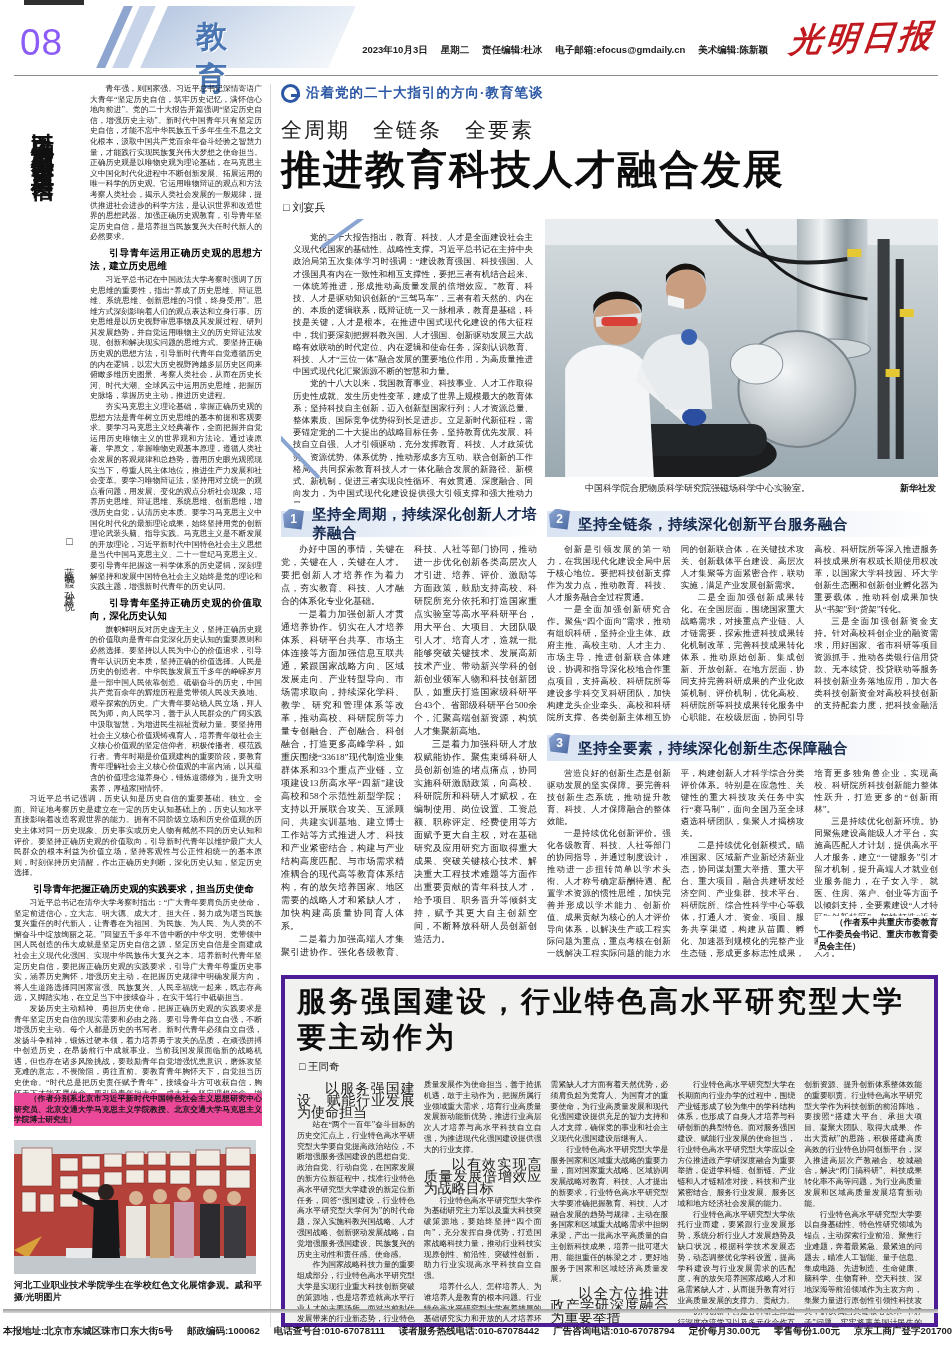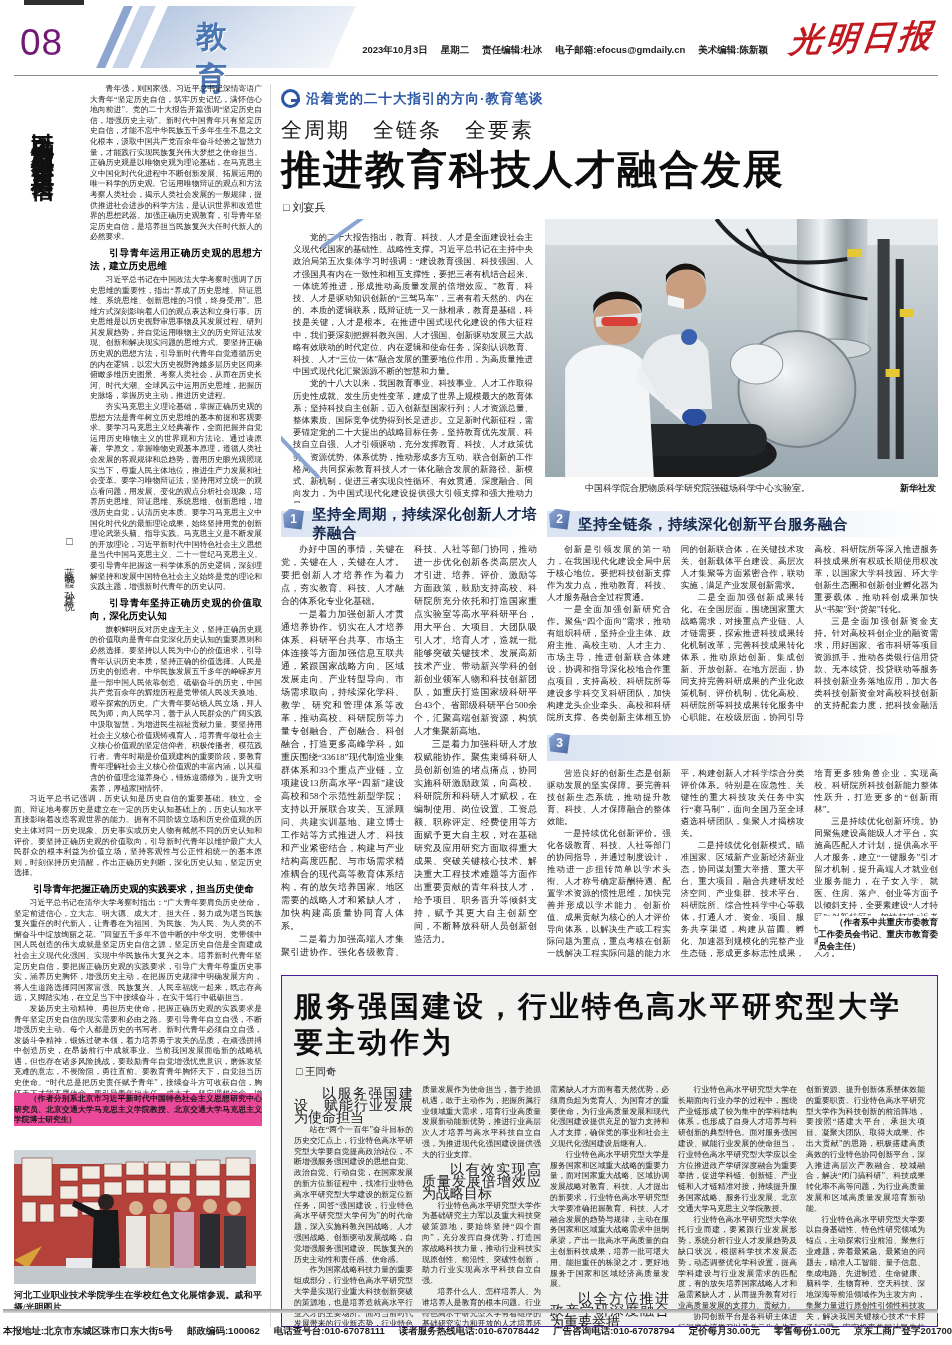--- a/index.html
+++ b/index.html
@@ -3,21 +3,21 @@
 <meta charset="utf-8">
 <style>
   * { margin:0; padding:0; box-sizing:border-box; }
   html,body { background:#e9e9e9; }
   body { font-family:"Liberation Serif","DejaVu Serif",serif; color:#1a1a1a; }
   .page { width:952px; height:1345px; margin:0 auto; background:#fff; position:relative; overflow:hidden; }
 
   
   .header { height:76px; position:relative; margin:0 14px; border-bottom:1px solid #8a8a8a; }
   .topstrip { position:absolute; top:0; left:10px; width:60px; height:5px; background:#2f2f2f; }
-  .pageno { position:absolute; left:6px; top:22px; font-family:"Liberation Sans",sans-serif; font-size:37px; color:#701a75; letter-spacing:1px; }
+  .pageno { position:absolute; left:6px; top:22px; font-family:"Liberation Sans",sans-serif; font-size:37px; color:#8b5cf6; letter-spacing:1px; }
   .banner { position:absolute; left:96px; top:6px; height:62px; }
   .stripe { position:absolute; top:0; height:62px; transform:skewX(-24deg); }
   .stripe.s1 { left:0; width:9px; background:#8ea6cf; }
   .stripe.s2 { left:16px; width:16px; background:#c6d3e8; }
   .stripe.s3 { left:44px; width:188px; background:linear-gradient(135deg,#b9c9e2 0%,#dde6f2 55%,#f4f7fb 100%); }
   .banner-label { position:absolute; left:86px; top:10px; font-family:"Liberation Sans",sans-serif; font-weight:900; font-size:31px; color:#4a76b4; letter-spacing:8px; text-shadow:1px 1px 0 #fff; }
   .dateline { position:absolute; right:170px; top:44px; display:flex; gap:13px; font-family:"Liberation Sans",sans-serif; font-size:9.5px; font-weight:bold; color:#222; white-space:nowrap;align-items:center; }
   .masthead { position:absolute; right:4px; top:16px; font-size:33px; font-weight:900; color:#c01a20; font-style:italic; transform:skewX(-8deg) rotate(-2deg); letter-spacing:3px; }
 
   
@@ -28,26 +28,26 @@
   
   .la-box { height:1042px; overflow:hidden; position:relative; }
   .la-float { float:left; width:76px; height:700px; position:relative; }
   .la-title { position:absolute; left:8px; top:30px; writing-mode:vertical-rl; font-size:23px; font-weight:900; line-height:40px; letter-spacing:3px; height:560px; color:#111; }
   .la-authors { position:absolute; left:48px; top:452px; writing-mode:vertical-rl; font-size:10.5px; letter-spacing:5px; color:#222; }
   .la-body { font-size:7.8px; line-height:10.6px; text-align:justify; color:#1c1c1c; }
   .la-body p { text-indent:2em; }
   .la-sub { font-family:"Liberation Sans",sans-serif; font-weight:bold; font-size:9.6px; line-height:13px; margin:3px 0; text-indent:2em; color:#000; }
   .la-note { position:absolute; left:0; right:0; bottom:0; background:#ec4899; font-weight:bold; font-size:7.8px; line-height:10.6px; text-align:justify; text-indent:2em; padding-top:1px; }
 
-  .left-photo { margin-top:24px; }
+  .left-photo { margin-top:14px; }
   .left-photo svg { display:block; width:242px; height:134px; }
   .lp-caption { font-size:9px; font-weight:bold; line-height:12px; margin-top:5px; text-align:justify; }
 
   
-  .series-row { display:flex; align-items:flex-end; gap:6px; height:24px; }
+  .series-row { display:flex; align-items:flex-start; gap:6px; height:24px; }
   .g-circ { width:19px; height:19px; border:3px solid #2b57a5; border-radius:50%; position:relative; flex:0 0 19px; }
   .g-circ::after { content:""; position:absolute; right:-3px; top:7px; width:9px; height:3px; background:#2b57a5; }
   .series-label { font-family:"Liberation Sans",sans-serif; font-weight:bold; font-size:13.5px; color:#2b57a5; letter-spacing:1px; }
   .kicker { font-family:"Liberation Sans",sans-serif; font-size:21px; color:#1d1d1d; margin-top:8px; letter-spacing:2px; }
   .main-title { font-size:40px; font-weight:900; letter-spacing:2px; color:#0d0d0d; margin-top:2px; line-height:48px; }
   .main-author { font-size:11px; margin:6px 0 4px 2px; color:#222; }
 
   
   .lead-row { display:flex; gap:8px; }
   .lead-text { width:256px; flex:0 0 256px; position:relative; padding:12px 4px 0 12px; font-size:8.5px; line-height:12.2px; text-align:justify; overflow:hidden; height:284px; }
@@ -69,21 +69,21 @@
   .sec-title { font-family:"Liberation Sans",sans-serif; font-weight:bold; font-size:14.5px; color:#14284e; letter-spacing:0.5px; }
   .sec-body { text-align:justify; overflow:hidden; position:relative; }
   .sec-body p { text-indent:2em; }
   .sec1-body { column-count:2; column-gap:10px; font-size:9px; line-height:13px; height:418px; }
   .sec2-body { column-count:3; column-gap:10px; font-size:8.5px; line-height:12px; height:184px; }
   .sec3-body { column-count:3; column-gap:10px; font-size:8.5px; line-height:12px; height:198px; }
   .sec3-wrap { margin-top:8px; }
   .main-note { position:absolute; right:0; bottom:13px; width:120px; background:#fff; font-weight:bold; text-indent:2em; }
 
   
-  .bottom-box { margin-top:10px; background:#f1f1f0; border:1px solid #4c1d95; padding:12px 12px 8px; position:relative; height:352px; overflow:hidden; }
+  .bottom-box { margin-top:10px; background:#f1f1f0; border:4px solid #4c1d95; padding:4px 12px 8px; position:relative; height:352px; overflow:hidden; }
   .bottom-title { font-size:29px; font-weight:900; letter-spacing:3px; color:#0d0d0d; line-height:36px; }
   .bottom-author { font-size:10.5px; margin:5px 0 6px 2px; }
   .bottom-body { column-count:5; column-gap:9px; font-size:7.8px; line-height:10.8px; text-align:justify; height:282px; overflow:hidden; position:relative; }
   .bottom-body p { text-indent:2em; }
   .b-sub { font-family:"Liberation Sans",sans-serif; font-weight:normal; font-size:14px; line-height:12px; margin:2px 0; text-indent:1em; }
 
   
   .footer { position:absolute; left:3px; right:14px; bottom:0; height:36px; }
   .footer-rule { height:4px; background:linear-gradient(180deg,#9a9a9a,#d9d9d9); }
   .footer-line { display:flex; gap:14px; margin-top:12px; font-family:"Liberation Sans",sans-serif; font-size:9.5px; font-weight:bold; color:#1d1d1d; white-space:nowrap; }
@@ -284,20 +284,21 @@
             <div class="sec-body sec2-body">
               <p>创新是引领发展的第一动力，在我国现代化建设全局中居于核心地位。要把科技创新支撑作为发力点，推动教育、科技、人才服务融合全过程贯通。</p>
               <p>一是全面加强创新研究合作。聚焦“四个面向”需求，推动有组织科研，坚持企业主体、政府主推、高校主动、人才主力、市场主导，推进创新联合体建设，协调和指导深化校地合作重点项目，支持高校、科研院所等建设多学科交叉科研团队，加快构建龙头企业牵头、高校和科研院所支撑、各类创新主体相互协同的创新联合体，在关键技术攻关、创新载体平台建设、高层次人才集聚等方面紧密合作，联动实施，满足产业发展创新需求。</p>
               <p>二是全面加强创新成果转化。在全国层面，围绕国家重大战略需求，对接重点产业链、人才链需要，探索推进科技成果转化机制改革，完善科技成果转化体系，推动原始创新、集成创新、开放创新。在地方层面，协同支持完善科研成果的产业化政策机制、评价机制，优化高校、科研院所等科技成果转化服务中心职能。在校级层面，协同引导高校、科研院所等深入推进服务科技成果所有权或长期使用权改革，以国家大学科技园、环大学创新生态圈和创新创业孵化器为重要载体，推动科创成果加快从“书架”到“货架”转化。</p>
               <p>三是全面加强创新资金支持。针对高校科创企业的融资需求，用好国家、省市科研等项目资源抓手，推动各类银行信用贷款、无本续贷、投贷联动等服务科技创新业务落地应用，加大各类科技创新资金对高校科技创新的支持配套力度，把科技金融活水引进“资金池”，以更大的“资金池”喂养更多的“飞鱼”。</p>
             </div>
           </div>
           <div class="sec3-wrap">
             <div class="sec-head">
               <span class="sec-badge">3</span>
+              <span class="sec-title">坚持全要素，持续深化创新生态保障融合</span>
             </div>
             <div class="sec-body sec3-body">
               <p>营造良好的创新生态是创新驱动发展的坚实保障。要完善科技创新生态系统，推动提升教育、科技、人才保障融合的整体效能。</p>
               <p>一是持续优化创新评价。强化各级教育、科技、人社等部门的协同指导，并通过制度设计，推动进一步扭转简单以学术头衔、人才称号确定薪酬待遇、配置学术资源的惯性思维，加快完善并形成以学术能力、创新价值、成果贡献为核心的人才评价导向体系，以解决生产或工程实际问题为重点，重点考核在创新一线解决工程实际问题的能力水平，构建创新人才科学综合分类评价体系。特别是在应急性、关键性的重大科技攻关任务中实行“赛马制”，面向全国乃至全球遴选科研团队，集聚人才揭榜攻关。</p>
               <p>二是持续优化创新模式。瞄准国家、区域新产业新经济新业态，协同谋划重大举措、重大平台、重大项目，融合共建研发经济空间、产业集群、技术平台、科研院所、综合性科学中心等载体，打通人才、资金、项目、服务共享渠道，构建从苗圃、孵化、加速器到规模化的完整产业生态链，形成更多标志性成果，培育更多独角兽企业，实现高校、科研院所科技创新能力整体性跃升，打造更多的“创新雨林”。</p>
               <p>三是持续优化创新环境。协同聚焦建设高能级人才平台，实施高匹配人才计划，提供高水平人才服务，建立“一键服务”引才留才机制，提升高端人才就业创业服务能力，在子女入学、就医、住房、落户、创业等方面予以倾斜支持，全要素建设“人才特区”“创新特区”，加快打造“近者悦、远者来”的人才发展生态，不断吸引汇聚顶尖、一流科技创新人才。</p>
               <p class="main-note">（作者系中共重庆市委教育工作委员会书记、重庆市教育委员会主任）</p>
             </div>
           </div>
         </div>
@@ -308,21 +309,21 @@
         <div class="bottom-author">□ 王同奇</div>
         <div class="bottom-body">
           <p class="b-sub">以服务强国建设、赋能行业发展为使命担当</p>
           <p>站在“两个一百年”奋斗目标的历史交汇点上，行业特色高水平研究型大学要自觉提高政治站位，不断增强服务强国建设的思想自觉、政治自觉、行动自觉，在国家发展的新方位新征程中，找准行业特色高水平研究型大学建设的新定位新任务，回答“强国建设，行业特色高水平研究型大学何为”的时代命题，深入实施科教兴国战略、人才强国战略、创新驱动发展战略，自觉增强服务强国建设、民族复兴的历史主动性和责任感、使命感。</p>
           <p>作为国家战略科技力量的重要组成部分，行业特色高水平研究型大学是实现行业重大科技创新突破的策源地，也是培养造就高水平行业人才的主要场所。面对当前时代发展带来的行业新态势，行业特色高水平研究型大学要将赋能行业高质量发展作为使命担当，善于抢抓机遇，敢于主动作为，把握所属行业领域重大需求，培育行业高质量发展新动能新优势，推进行业高层次人才培养与高水平科技自立自强，为推进现代化强国建设提供强大的行业支撑。</p>
           <p class="b-sub">以有效实现高质量发展倍增效应为战略目标</p>
           <p>行业特色高水平研究型大学作为基础研究主力军以及重大科技突破策源地，要始终坚持“四个面向”，充分发挥自身优势，打造国家战略科技力量，推动行业科技实现原创性、前沿性、突破性创新，助力行业实现高水平科技自立自强。</p>
           <p>培养什么人、怎样培养人、为谁培养人是教育的根本问题。行业特色高水平研究型大学有着雄厚的基础研究实力和开放的人才培养环境，在培养造就国家战略人才和急需紧缺人才方面有着天然优势，必须肩负起为党育人、为国育才的重要使命，为行业高质量发展和现代化强国建设提供充足的智力支持和人才支撑，确保党的事业和社会主义现代化强国建设后继有人。</p>
           <p>行业特色高水平研究型大学是服务国家和区域重大战略的重要力量，面对国家重大战略、区域协调发展战略对教育、科技、人才提出的新要求，行业特色高水平研究型大学要准确把握教育、科技、人才融合发展的趋势与规律，主动在服务国家和区域重大战略需求中担纲承梁，产出一批高水平高质量的自主创新科技成果，培养一批可堪大用、能担重任的栋梁之才，更好地服务于国家和区域经济高质量发展。</p>
           <p class="b-sub">以全方位推进政产学研深度融合为重要举措</p>
-          <p>行业特色高水平研究型大学在长期面向行业办学的过程中，围绕产业链形成了较为集中的学科结构体系，也形成了自身人才培养与科研创新的典型特色。面对服务强国建设、赋能行业发展的使命担当，行业特色高水平研究型大学应以全方位推进政产学研深度融合为重要举措，促进学科链、创新链、产业链和人才链精准对接，持续提升服务国家战略、服务行业发展、北京交通大学马克思主义学院教授。</p>
+          <p>行业特色高水平研究型大学在长期面向行业办学的过程中，围绕产业链形成了较为集中的学科结构体系，也形成了自身人才培养与科研创新的典型特色。面对服务强国建设、赋能行业发展的使命担当，行业特色高水平研究型大学应以全方位推进政产学研深度融合为重要举措，促进学科链、创新链、产业链和人才链精准对接，科技和产业紧密结合、服务行业发展、服务区域和地方经济社会发展的能力。</p>
           <p>行业特色高水平研究型大学依托行业而建，要紧跟行业发展形势，系统分析行业人才发展趋势及缺口状况，根据科学技术发展态势，动态调整优化学科设置，提高学科建设与行业发展需求的匹配度，有的放矢培养国家战略人才和急需紧缺人才，从而提升教育对行业高质量发展的支撑力、贡献力。</p>
           <p>协同创新平台是各科研主体进行深度交流学习以及多元化合作互惠的重要载体，也承载着优化整合创新资源、提升创新体系整体效能的重要职责。行业特色高水平研究型大学作为科技创新的前沿阵地，要按照“搭建大平台、承担大项目、凝聚大团队、取得大成果、作出大贡献”的思路，积极搭建高质高效的行业特色协同创新平台，深入推进高层次产教融合、校城融合，解决“闭门搞科研”、科技成果转化率不高等问题，为行业高质量发展和区域高质量发展培育新动能。</p>
           <p>行业特色高水平研究型大学要以自身基础性、特色性研究领域为锚点，主动探索行业前沿、聚焦行业难题，奔着最紧急、最紧迫的问题去，瞄准人工智能、量子信息、集成电路、先进制造、生命健康、脑科学、生物育种、空天科技、深地深海等前沿领域作为主攻方向，集聚力量进行原创性引领性科技攻关，解决我国关键核心技术“卡脖子”问题，牢牢将事关国计民生的关键核心技术把握在自己手中。</p>
 
         </div>
       </div>
 
     </div>
   </div>
 

